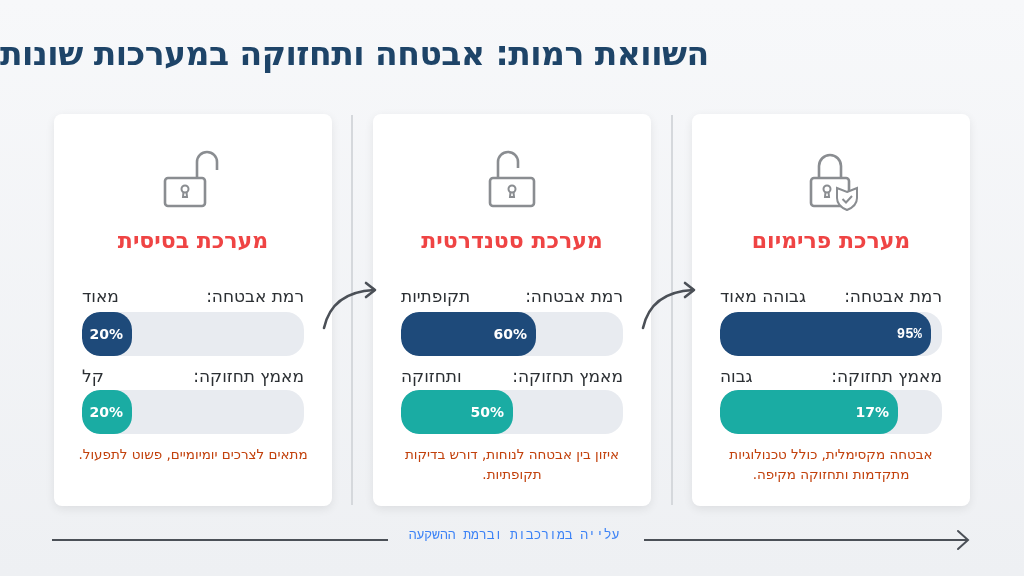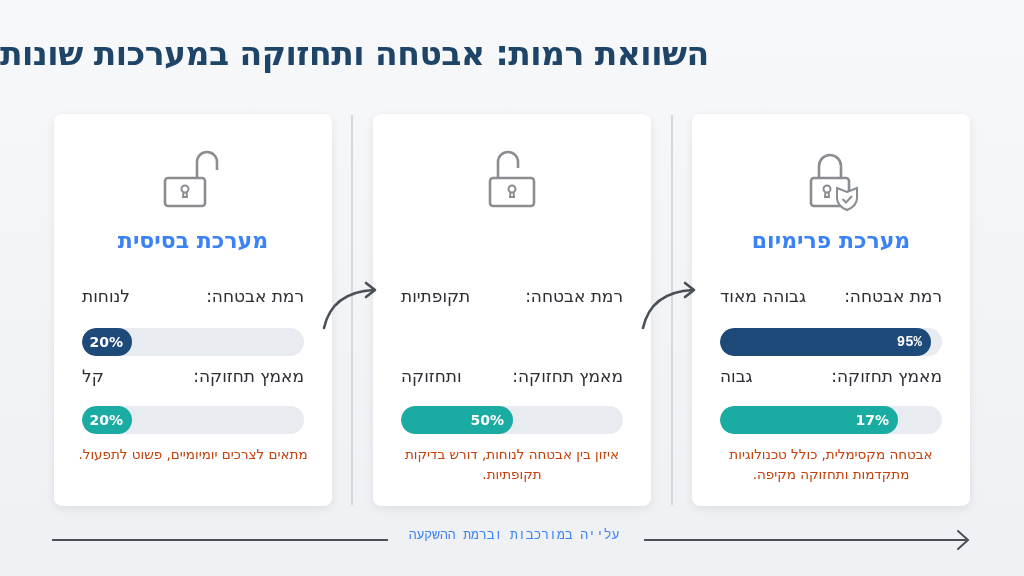--- a/index.html
+++ b/index.html
@@ -20,32 +20,31 @@
     background:#d5d8dc;
   }
   .card {
     position:absolute; top:114px; width:278px; height:392px;
     background:#ffffff; border-radius:8px;
     box-shadow: 0 3px 10px rgba(0,0,0,0.08);
   }
   .card .icon { position:absolute; left:50%; top:28px; transform:translateX(-50%); }
   .card .name {
     position:absolute; top:114px; left:0; right:0; text-align:center;
-    color:#3b82f6; font-weight:bold; font-size:22px;
+    color:#ef4444; font-weight:bold; font-size:22px;
   }
   .row-label {
     position:absolute; left:28px; right:28px; height:24px;
     display:flex; justify-content:space-between; align-items:center;
     font-size:17px; color:#2b2f33;
   }
   .bar {
-    position:absolute; left:28px; width:222px; height:28px;
+    position:absolute; left:28px; width:222px; height:44px;
     background:#e8ebf0; border-radius:18px; overflow:hidden;
     direction:ltr;
-    margin-top:16px;
   }
   .fill {
     position:absolute; left:0; top:0; bottom:0;
     border-radius:18px;
     display:flex; align-items:center; justify-content:flex-end;
     padding-right:9px; box-sizing:border-box;
     color:#ffffff; font-weight:bold; font-size:14px;
   }
   .fill.sec { background:#1e4a7a; }
   .fill.mnt { background:#1aaca3; }
@@ -77,21 +76,21 @@
     <svg width="80" height="80" viewBox="0 0 80 80">
       <path d="M44 36 V20 a10 10 0 0 1 20 0 V28" fill="none" stroke="#8a8d91" stroke-width="2.6"></path>
       <rect x="12" y="36" width="40" height="28" rx="3" fill="none" stroke="#8a8d91" stroke-width="2.6"></rect>
       <circle cx="32" cy="47" r="3.5" fill="none" stroke="#8a8d91" stroke-width="2"></circle>
       <path d="M30.5 50 L30 55 H34 L33.5 50" fill="none" stroke="#8a8d91" stroke-width="2"></path>
     </svg>
   </div>
   <div class="name">מערכת בסיסית</div>
   <div class="row-label" style="top:170px;">
     <span>רמת אבטחה:</span>
-    <span>לנוחות</span>
+    <span>מאוד</span>
   </div>
   <div class="bar" style="top:198px;">
     <div class="fill sec" style="width:50px;">20%</div>
   </div>
   <div class="row-label" style="top:250px;">
     <span>מאמץ תחזוקה:</span>
     <span>קל</span>
   </div>
   <div class="bar" style="top:276px;">
     <div class="fill mnt" style="width:50px;">20%</div>
@@ -101,23 +100,27 @@
 
 <div class="card" style="left:373px;">
   <div class="icon">
     <svg width="80" height="80" viewBox="0 0 80 80">
       <path d="M26 36 V20 a10 10 0 0 1 20 0 V26" fill="none" stroke="#8a8d91" stroke-width="2.6"></path>
       <rect x="18" y="36" width="44" height="28" rx="3" fill="none" stroke="#8a8d91" stroke-width="2.6"></rect>
       <circle cx="40" cy="47" r="3.5" fill="none" stroke="#8a8d91" stroke-width="2"></circle>
       <path d="M38.5 50 L38 55 H42 L41.5 50" fill="none" stroke="#8a8d91" stroke-width="2"></path>
     </svg>
   </div>
+  <div class="name">מערכת סטנדרטית</div>
   <div class="row-label" style="top:170px;">
     <span>רמת אבטחה:</span>
     <span>תקופתיות</span>
+  </div>
+  <div class="bar" style="top:198px;">
+    <div class="fill sec" style="width:135px;">60%</div>
   </div>
   <div class="row-label" style="top:250px;">
     <span>מאמץ תחזוקה:</span>
     <span>ותחזוקה</span>
   </div>
   <div class="bar" style="top:276px;">
     <div class="fill mnt" style="width:112px;">50%</div>
   </div>
   <div class="desc">איזון בין אבטחה לנוחות, דורש בדיקות תקופתיות.</div>
 </div>

